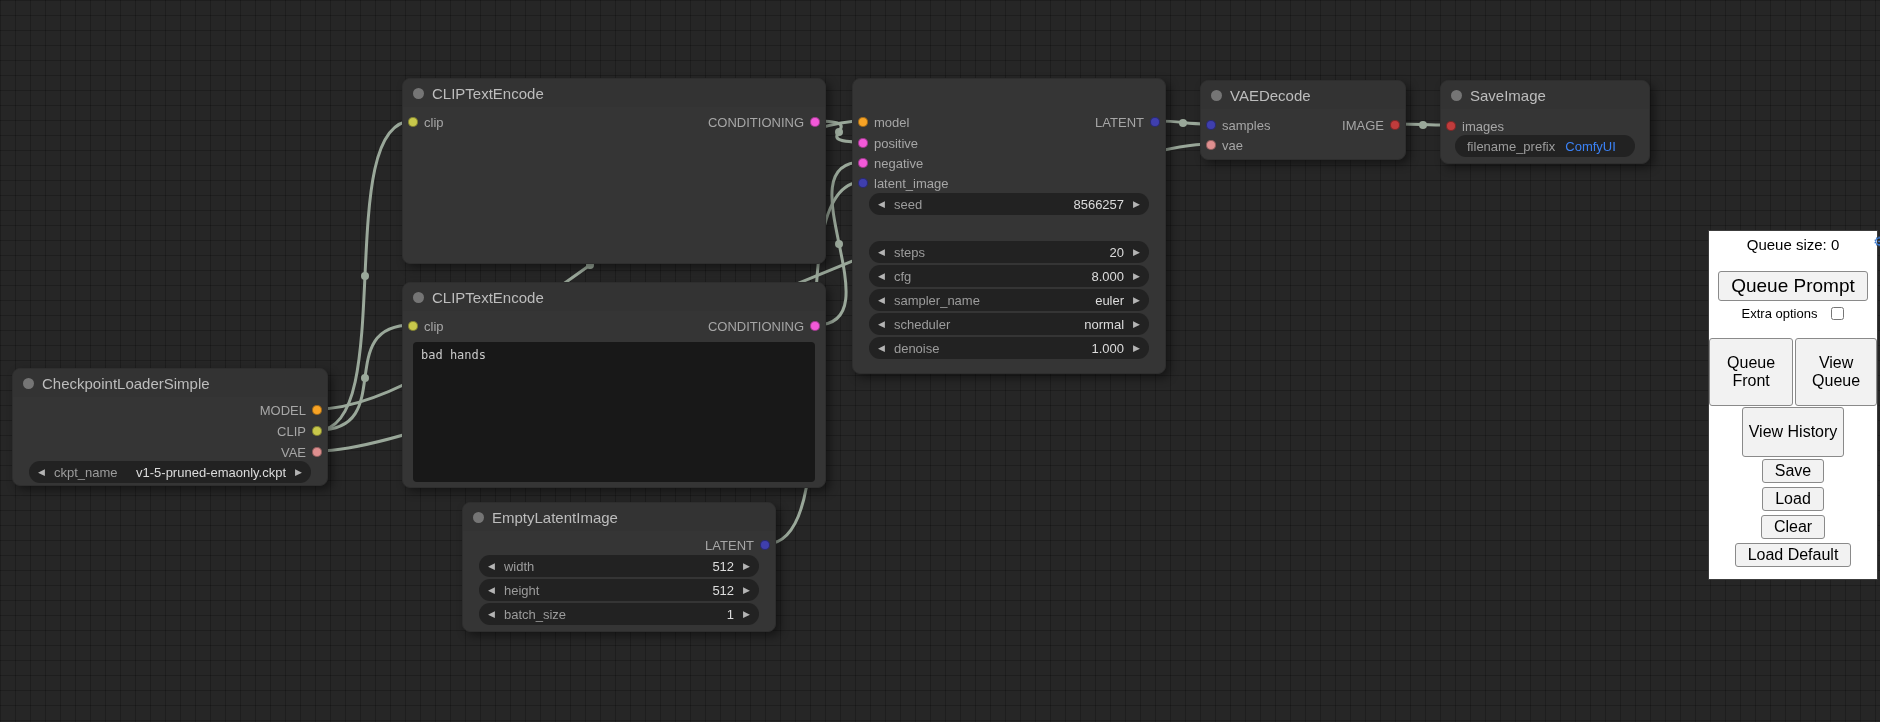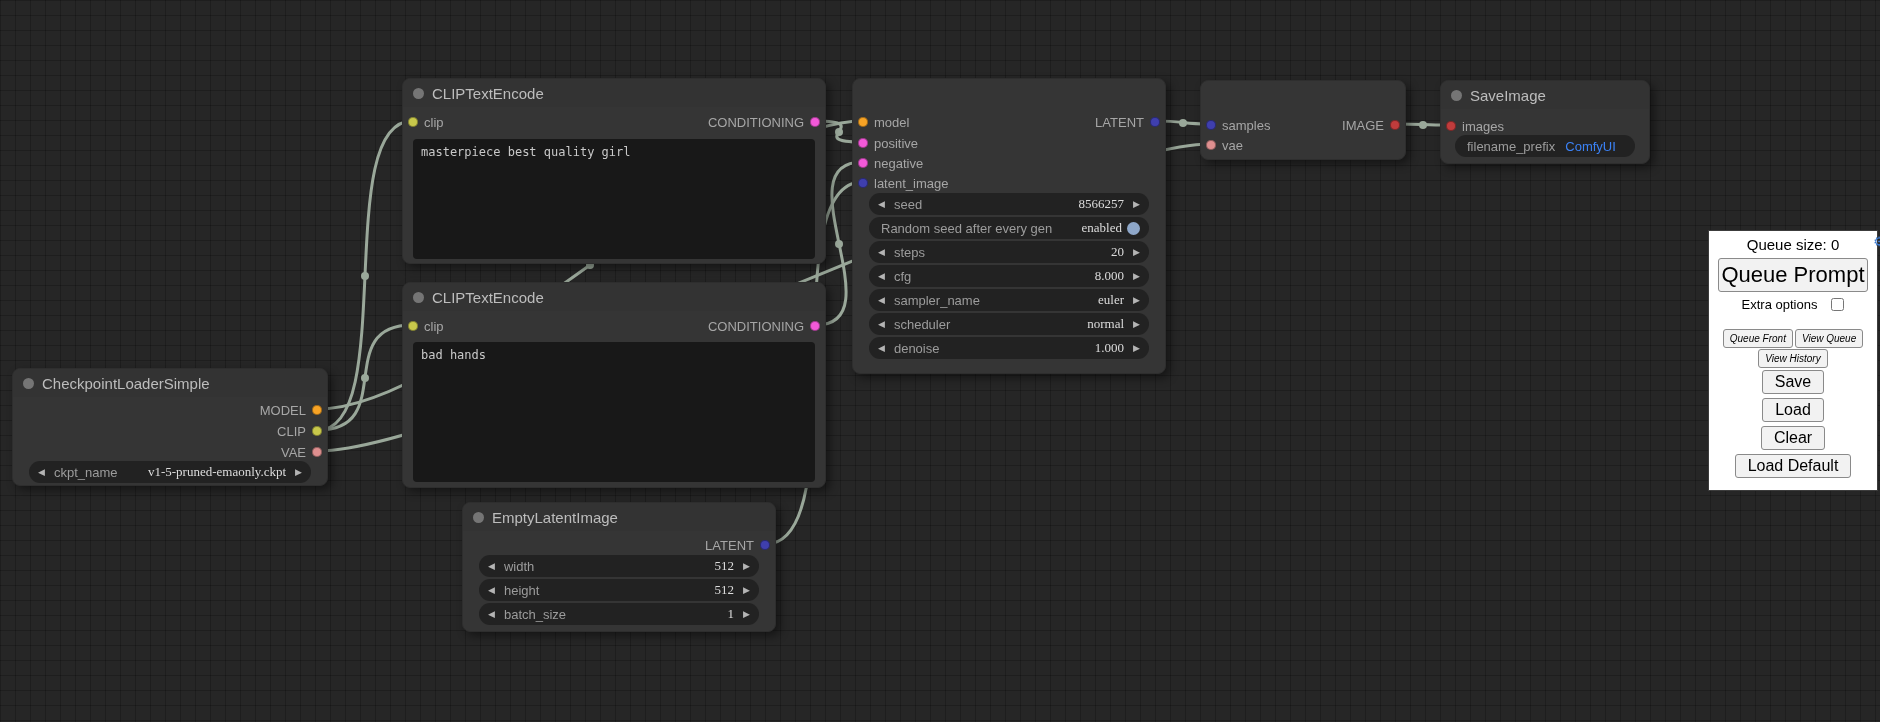--- a/index.html
+++ b/index.html
@@ -40,21 +40,21 @@
   .c-cond   { background:#f259d8; }
   .c-latent { background:#3f3fae; }
   .c-image  { background:#c03c3c; }
   .widget {
     position:absolute; left:16px; right:16px; height:22px; border-radius:11px;
     background:#222222; display:flex; align-items:center; font-size:13px;
     color:#9c9c9c; padding:0 9px; box-sizing:border-box; white-space:nowrap;
   }
   .widget .arr { font-size:9px; color:#b4b4b4; line-height:1; }
   .widget .wlabel { margin-left:9px; }
-  .widget .wvalue { margin-left:auto; margin-right:9px; color:#dcdcdc;font-family:Liberation Serif, serif; }
+  .widget .wvalue { margin-left:auto; margin-right:9px; color:#dcdcdc; }
   .widget .wvalue-mid { margin-left:auto; margin-right:auto; color:#3b82f6; }
   .widget .tdot { width:13px; height:13px; border-radius:50%; background:#8ea7c9;
                   margin-left:5px; flex:none; }
   .prompt-box {
     position:absolute; left:10px; right:10px; background:#181818; border-radius:4px;
     color:#c9c9c9; font-family:"DejaVu Sans Mono", monospace; font-size:12px;
     padding:6px 8px; box-sizing:border-box; white-space:pre-wrap;
   }
   
   .menu {
@@ -62,23 +62,23 @@
     background:#ffffff; color:#000; border:1px solid #3c3c3c;
     display:flex; flex-direction:column; align-items:center;
     padding:2px 0 10px; box-sizing:border-box;
   }
   .menu-header { width:100%; position:relative; text-align:center; font-size:15px;
                  padding:3px 12px 2px; }
   .gear { position:absolute; right:4px; top:2px; font-size:13px; color:#3b7ad1;
           cursor:pointer; line-height:1; }
   .btn { font-family:inherit; background:#f2f2f2; border:1px solid #8a8a8a;
          border-radius:3px; color:#000; cursor:pointer; }
-  .btn.big { font-size:22px; width:150px; padding:3px 0; margin:3px 0 2px; }
+  .btn.big { font-size:19px; width:150px; padding:3px 0; margin:16px 0 2px; }
   .btn.med { font-size:16px; padding:2px 12px; margin:2px 0; }
-  .btn.sm  { font-size:10px; padding:3px 6px;font-style:italic; }
+  .btn.sm  { font-size:16px; padding:15px 6px; }
   .extra { font-size:13px; display:flex; align-items:center; gap:14px; margin:3px 0 16px; }
   .extra input { width:13px; height:13px; margin:0; }
   .row2 { display:flex; gap:2px; margin:1px 0; }
   .gap-top { margin-top:10px; }
 </style>
 </head>
 <body>
 
 <svg class="wires" width="1880" height="722">
   <path class="wire" d="M 318 409 C 460 409, 720 121, 862 121"></path>
@@ -131,21 +131,20 @@
     <span class="ntext">CLIPTextEncode</span>
   </div>
   <div class="srow in" style="top:34px">
     <span class="sdot c-clip"></span>
     <span>clip</span>
   </div>
   <div class="srow out" style="top:34px">
     <span>CONDITIONING</span>
     <span class="sdot c-cond"></span>
   </div>
-  <div class="prompt-box" style="top:60px;height:120px">masterpiece best quality girl</div>
 </div>
 
 <div class="node" style="left:402px;top:282px;width:424px;height:206px">
   <div class="ntitle">
     <span class="ndot"></span>
     <span class="ntext">CLIPTextEncode</span>
   </div>
   <div class="srow in" style="top:34px">
     <span class="sdot c-clip"></span>
     <span>clip</span>
@@ -178,25 +177,20 @@
     <span class="sdot c-latent"></span>
     <span>latent_image</span>
   </div>
 
   <div class="widget" style="top:114px">
     <span class="arr">◀</span>
     <span class="wlabel">seed</span>
     <span class="wvalue">8566257</span>
     <span class="arr">▶</span>
   </div>
-  <div class="widget" style="top:138px">
-    <span class="wlabel" style="margin-left:3px">Random seed after every gen</span>
-    <span class="wvalue" style="margin-right:0">enabled</span>
-    <span class="tdot"></span>
-  </div>
   <div class="widget" style="top:162px">
     <span class="arr">◀</span>
     <span class="wlabel">steps</span>
     <span class="wvalue">20</span>
     <span class="arr">▶</span>
   </div>
   <div class="widget" style="top:186px">
     <span class="arr">◀</span>
     <span class="wlabel">cfg</span>
     <span class="wvalue">8.000</span>
@@ -216,20 +210,24 @@
   </div>
   <div class="widget" style="top:258px">
     <span class="arr">◀</span>
     <span class="wlabel">denoise</span>
     <span class="wvalue">1.000</span>
     <span class="arr">▶</span>
   </div>
 </div>
 
 <div class="node" style="left:1200px;top:80px;width:206px;height:80px">
+  <div class="ntitle">
+    <span class="ndot"></span>
+    <span class="ntext">VAEDecode</span>
+  </div>
   <div class="srow in" style="top:35px">
     <span class="sdot c-latent"></span>
     <span>samples</span>
   </div>
   <div class="srow out" style="top:35px">
     <span>IMAGE</span>
     <span class="sdot c-image"></span>
   </div>
   <div class="srow in" style="top:55px">
     <span class="sdot c-vae"></span>

